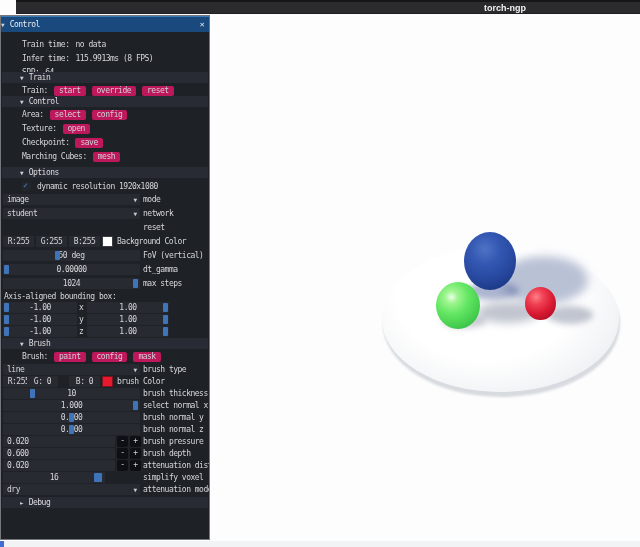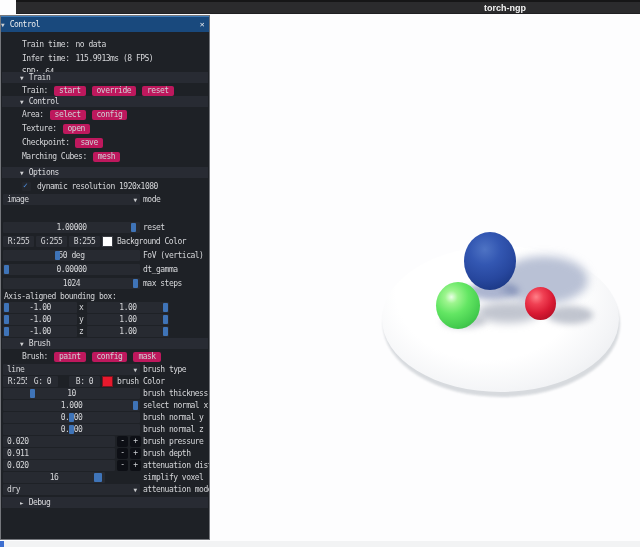--- a/index.html
+++ b/index.html
@@ -160,25 +160,28 @@
       </span>
       <span>dynamic resolution 1920x1080</span>
     </div>
     <div class="row" style="top:162px">
       <span class="frame" style="left:2px;width:137px">
         <span class="lval">image</span>
         <span class="carrow">▼</span>
       </span>
       <span class="lbl">mode</span>
     </div>
+    <div class="row" style="top:176px">
+      <span class="frame" style="left:2px;width:137px">
+        <span class="lval">student</span>
+        <span class="carrow">▼</span>
+      </span>
+      <span class="lbl">network</span>
+    </div>
     <div class="row" style="top:190px">
-      <span class="frame" style="left:2px;width:137px">
-        <span class="cval">1.00000</span>
-        <span class="grab" style="left:128px"></span>
-      </span>
       <span class="lbl">reset</span>
     </div>
     <div class="row" style="top:204px">
       <span class="frame" style="left:2px;width:31px">
         <span class="cval">R:255</span>
       </span>
       <span class="frame" style="left:35px;width:31px">
         <span class="cval">G:255</span>
       </span>
       <span class="frame" style="left:68px;width:31px">
@@ -307,21 +310,21 @@
     <div class="row" style="top:404px">
       <span class="frame" style="left:2px;width:112px">
         <span class="lval">0.020</span>
       </span>
       <span class="pm" style="left:116px">-</span>
       <span class="pm" style="left:129px">+</span>
       <span class="lbl">brush pressure</span>
     </div>
     <div class="row" style="top:416px">
       <span class="frame" style="left:2px;width:112px">
-        <span class="lval">0.911</span>
+        <span class="lval">0.600</span>
       </span>
       <span class="pm" style="left:116px">-</span>
       <span class="pm" style="left:129px">+</span>
       <span class="lbl">brush depth</span>
     </div>
     <div class="row" style="top:428px">
       <span class="frame" style="left:2px;width:112px">
         <span class="lval">0.020</span>
       </span>
       <span class="pm" style="left:116px">-</span>

